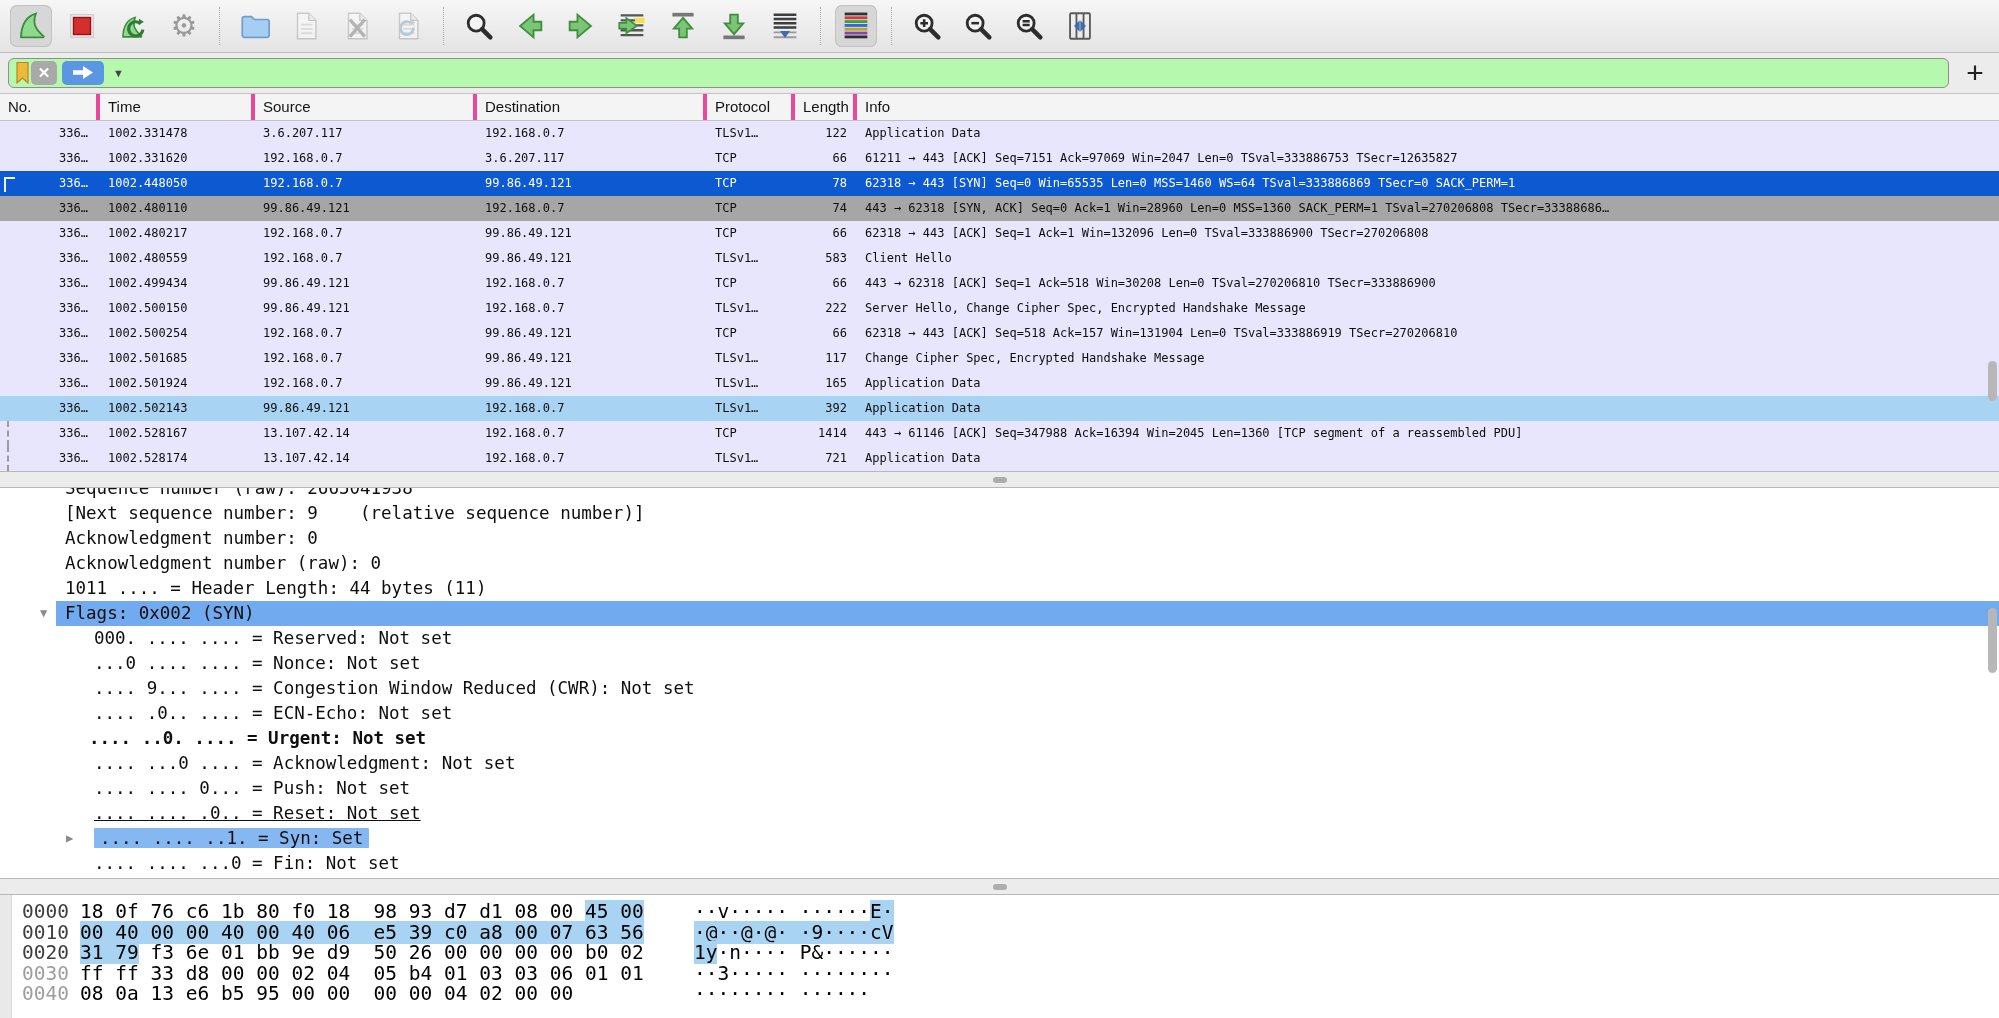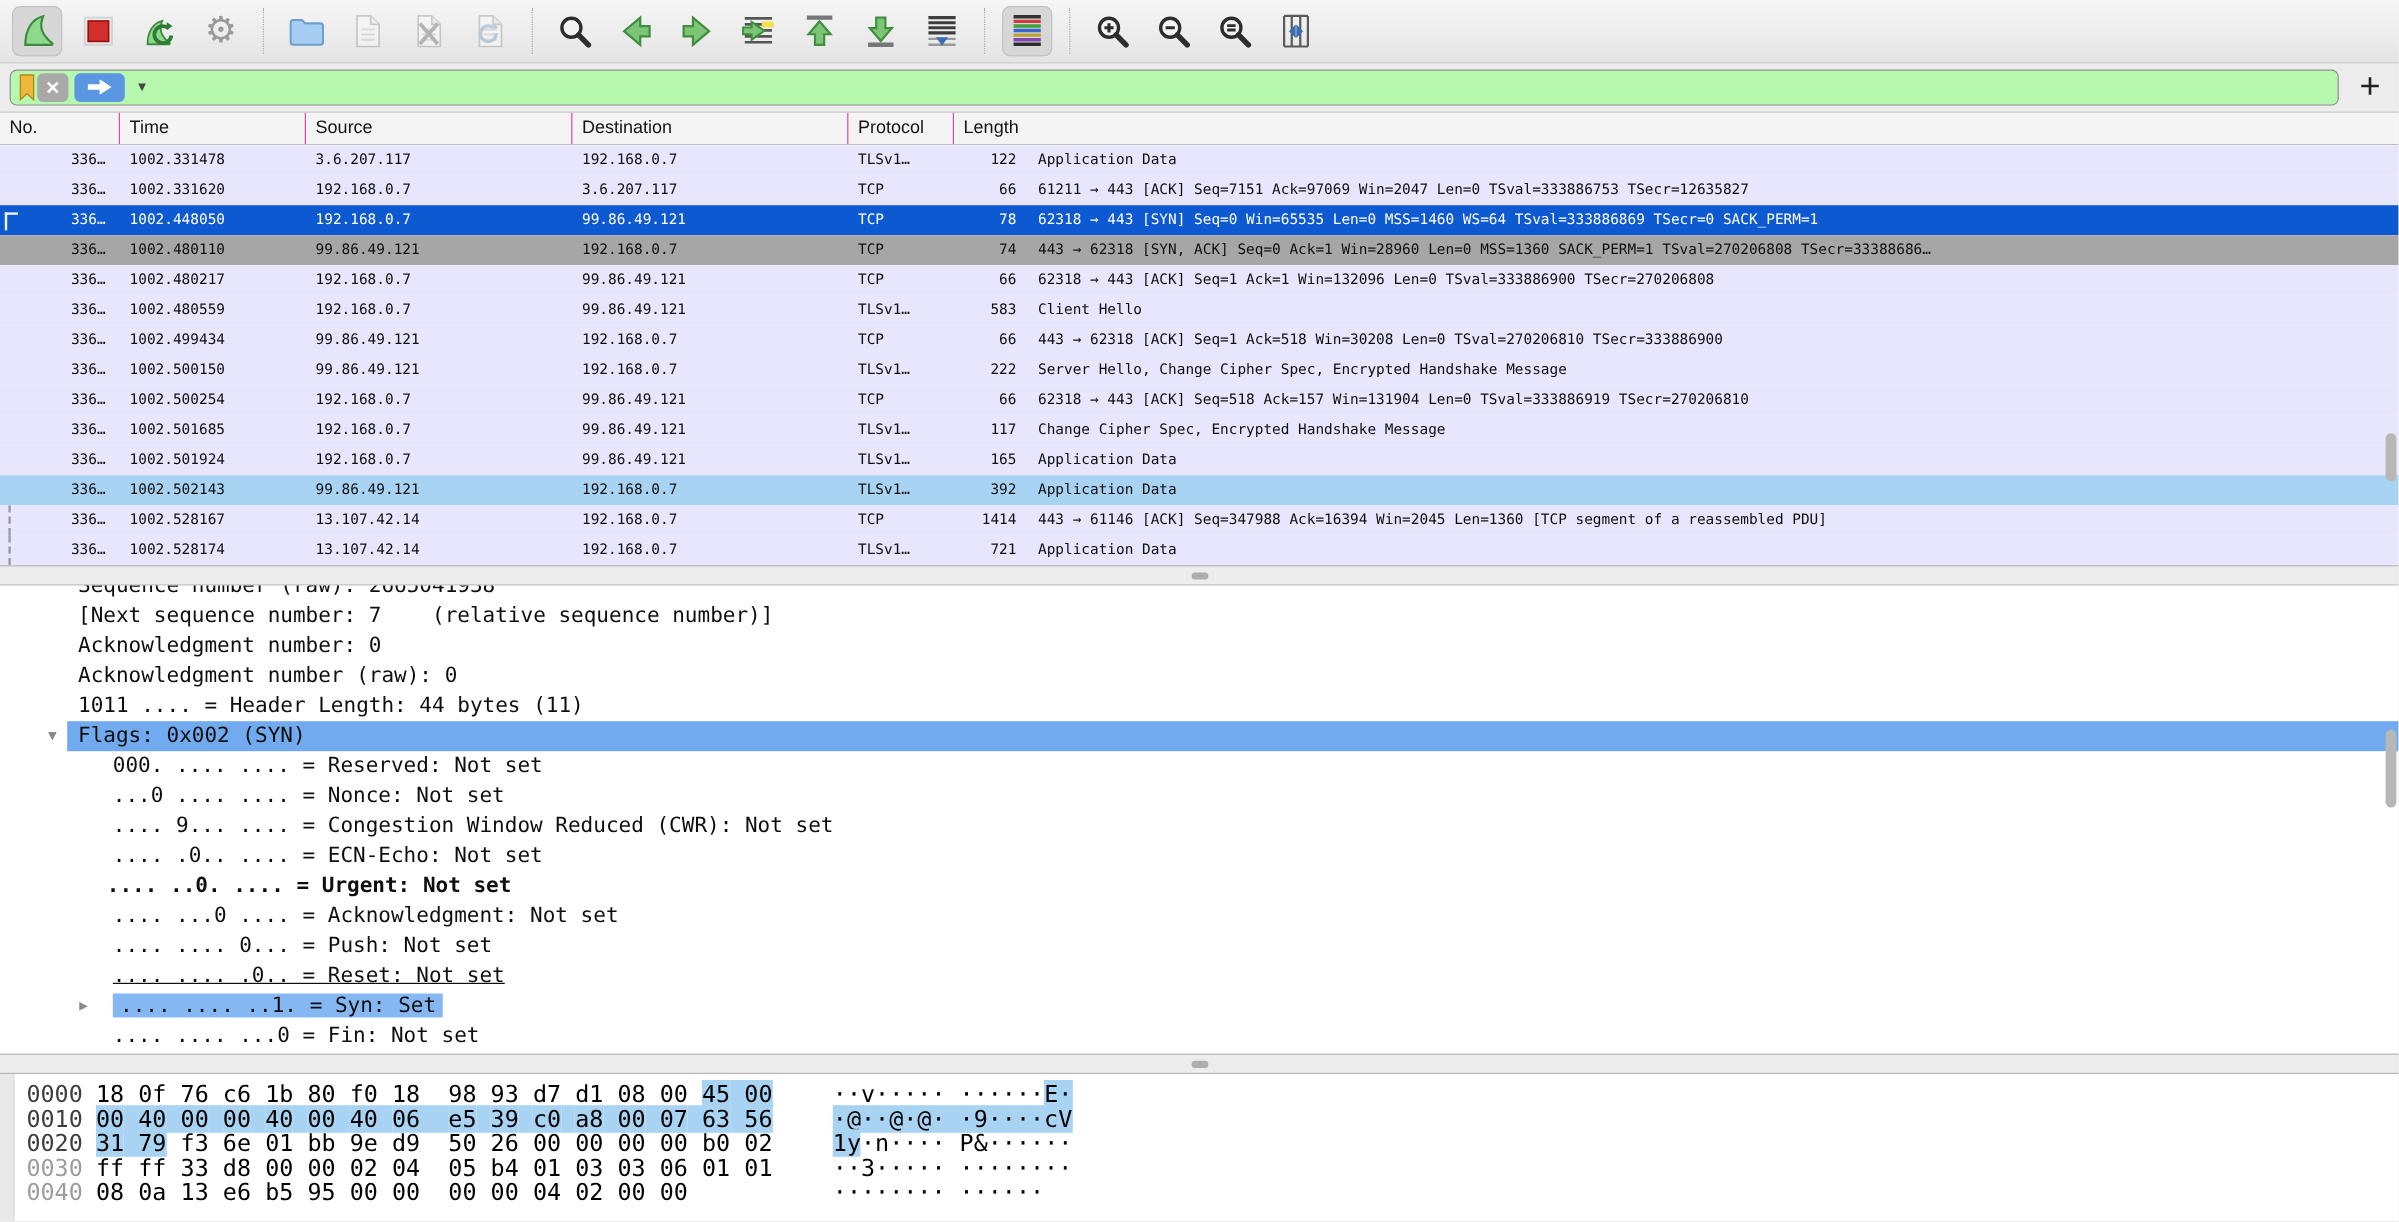--- a/index.html
+++ b/index.html
@@ -25,21 +25,21 @@
   .fbtn{flex:none;display:flex;align-items:center;justify-content:center;}
   .clear-btn{width:26px;height:24px;background:#a9a9a9;border-radius:5px;color:#fff;
              font-size:15px;font-weight:bold;}
   .apply-btn{width:42px;height:24px;background:#5b96e2;border-radius:5px;margin-left:5px;}
   .caret{margin:0 6px 0 9px;font-size:11px;color:#444;}
   .plus{font-size:30px;color:#222;width:28px;text-align:center;line-height:28px;}
 
   
   .pheader{height:26px;flex:none;display:flex;background:#f4f4f4;border-bottom:1px solid #c0c0c0;
            font-size:15px;color:#141414;}
-  .hcell{box-sizing:border-box;border-right:1px solid #ec4899;padding:4px 0 0 8px;
+  .hcell{box-sizing:border-box;border-right:4px solid #ec4899;padding:4px 0 0 8px;
          white-space:nowrap;overflow:hidden;}
   .hcell:last-child{border-right:none;flex:1;}
   .plist{height:350px;flex:none;position:relative;overflow:hidden;background:#fff;}
   .prow{display:flex;height:25px;line-height:25px;font-family:"DejaVu Sans Mono",monospace;
         font-size:12px;white-space:pre;color:#0e0e0e;position:relative;}
   .pcell{box-sizing:border-box;overflow:hidden;flex:none;}
   .pcell.info{flex:1;min-width:0;padding-left:8px;}
   .gutter-corner{position:absolute;left:4px;top:6px;width:9px;height:13px;
                  border-left:2px solid #f2f2f2;border-top:2px solid #f2f2f2;}
   .gutter-dash{position:absolute;left:7px;top:0;height:25px;border-left:2px dashed #9b9b9b;}
@@ -273,20 +273,21 @@
     <div class="plus">+</div>
   </div>
 
   <div class="pheader" id="pheader">
       <div class="hcell" style="width: 100px;">No.</div>
       <div class="hcell" style="width: 155px;">Time</div>
       <div class="hcell" style="width: 222px;">Source</div>
       <div class="hcell" style="width: 230px;">Destination</div>
       <div class="hcell" style="width: 88px;">Protocol</div>
       <div class="hcell" style="width: 62px;">Length</div>
+      <div class="hcell">Info</div>
     </div>
 
   <div class="plist" id="plist">
       <div class="prow" style="background: rgb(231, 230, 252);"><div class="pcell" style="width: 100px; text-align: right; padding-right: 12px;">336…</div><div class="pcell" style="width: 155px; padding-left: 8px;">1002.331478</div><div class="pcell" style="width: 222px; padding-left: 8px;">3.6.207.117</div><div class="pcell" style="width: 230px; padding-left: 8px;">192.168.0.7</div><div class="pcell" style="width: 88px; padding-left: 8px;">TLSv1…</div><div class="pcell" style="width: 62px; text-align: right; padding-right: 10px;">122</div><div class="pcell info">Application Data</div></div>
       <div class="prow" style="background: rgb(231, 230, 252);"><div class="pcell" style="width: 100px; text-align: right; padding-right: 12px;">336…</div><div class="pcell" style="width: 155px; padding-left: 8px;">1002.331620</div><div class="pcell" style="width: 222px; padding-left: 8px;">192.168.0.7</div><div class="pcell" style="width: 230px; padding-left: 8px;">3.6.207.117</div><div class="pcell" style="width: 88px; padding-left: 8px;">TCP</div><div class="pcell" style="width: 62px; text-align: right; padding-right: 10px;">66</div><div class="pcell info">61211 → 443 [ACK] Seq=7151 Ack=97069 Win=2047 Len=0 TSval=333886753 TSecr=12635827</div></div>
       <div class="prow" style="background: rgb(13, 89, 210); color: rgb(255, 255, 255);"><span class="gutter-corner"></span><div class="pcell" style="width: 100px; text-align: right; padding-right: 12px;">336…</div><div class="pcell" style="width: 155px; padding-left: 8px;">1002.448050</div><div class="pcell" style="width: 222px; padding-left: 8px;">192.168.0.7</div><div class="pcell" style="width: 230px; padding-left: 8px;">99.86.49.121</div><div class="pcell" style="width: 88px; padding-left: 8px;">TCP</div><div class="pcell" style="width: 62px; text-align: right; padding-right: 10px;">78</div><div class="pcell info">62318 → 443 [SYN] Seq=0 Win=65535 Len=0 MSS=1460 WS=64 TSval=333886869 TSecr=0 SACK_PERM=1</div></div>
       <div class="prow" style="background: rgb(166, 166, 166);"><div class="pcell" style="width: 100px; text-align: right; padding-right: 12px;">336…</div><div class="pcell" style="width: 155px; padding-left: 8px;">1002.480110</div><div class="pcell" style="width: 222px; padding-left: 8px;">99.86.49.121</div><div class="pcell" style="width: 230px; padding-left: 8px;">192.168.0.7</div><div class="pcell" style="width: 88px; padding-left: 8px;">TCP</div><div class="pcell" style="width: 62px; text-align: right; padding-right: 10px;">74</div><div class="pcell info">443 → 62318 [SYN, ACK] Seq=0 Ack=1 Win=28960 Len=0 MSS=1360 SACK_PERM=1 TSval=270206808 TSecr=33388686…</div></div>
       <div class="prow" style="background: rgb(231, 230, 252);"><div class="pcell" style="width: 100px; text-align: right; padding-right: 12px;">336…</div><div class="pcell" style="width: 155px; padding-left: 8px;">1002.480217</div><div class="pcell" style="width: 222px; padding-left: 8px;">192.168.0.7</div><div class="pcell" style="width: 230px; padding-left: 8px;">99.86.49.121</div><div class="pcell" style="width: 88px; padding-left: 8px;">TCP</div><div class="pcell" style="width: 62px; text-align: right; padding-right: 10px;">66</div><div class="pcell info">62318 → 443 [ACK] Seq=1 Ack=1 Win=132096 Len=0 TSval=333886900 TSecr=270206808</div></div>
       <div class="prow" style="background: rgb(231, 230, 252);"><div class="pcell" style="width: 100px; text-align: right; padding-right: 12px;">336…</div><div class="pcell" style="width: 155px; padding-left: 8px;">1002.480559</div><div class="pcell" style="width: 222px; padding-left: 8px;">192.168.0.7</div><div class="pcell" style="width: 230px; padding-left: 8px;">99.86.49.121</div><div class="pcell" style="width: 88px; padding-left: 8px;">TLSv1…</div><div class="pcell" style="width: 62px; text-align: right; padding-right: 10px;">583</div><div class="pcell info">Client Hello</div></div>
       <div class="prow" style="background: rgb(231, 230, 252);"><div class="pcell" style="width: 100px; text-align: right; padding-right: 12px;">336…</div><div class="pcell" style="width: 155px; padding-left: 8px;">1002.499434</div><div class="pcell" style="width: 222px; padding-left: 8px;">99.86.49.121</div><div class="pcell" style="width: 230px; padding-left: 8px;">192.168.0.7</div><div class="pcell" style="width: 88px; padding-left: 8px;">TCP</div><div class="pcell" style="width: 62px; text-align: right; padding-right: 10px;">66</div><div class="pcell info">443 → 62318 [ACK] Seq=1 Ack=518 Win=30208 Len=0 TSval=270206810 TSecr=333886900</div></div>
@@ -299,21 +300,21 @@
       <div class="prow" style="background: rgb(231, 230, 252);"><span class="gutter-dash"></span><div class="pcell" style="width: 100px; text-align: right; padding-right: 12px;">336…</div><div class="pcell" style="width: 155px; padding-left: 8px;">1002.528174</div><div class="pcell" style="width: 222px; padding-left: 8px;">13.107.42.14</div><div class="pcell" style="width: 230px; padding-left: 8px;">192.168.0.7</div><div class="pcell" style="width: 88px; padding-left: 8px;">TLSv1…</div><div class="pcell" style="width: 62px; text-align: right; padding-right: 10px;">721</div><div class="pcell info">Application Data</div></div>
       <div class="vthumb" style="top: 240px; height: 40px;"></div>
     </div>
 
   <div class="splitter">
       <div class="grip"></div>
     </div>
 
   <div class="details" id="details">
       <div class="dline" style="margin-top: -12px; padding-left: 65px;">Sequence number (raw): 2665041938</div>
-      <div class="dline" style="padding-left: 65px;">[Next sequence number: 7    (relative sequence number)]</div>
+      <div class="dline" style="padding-left: 65px;">[Next sequence number: 9    (relative sequence number)]</div>
       <div class="dline" style="padding-left: 65px;">Acknowledgment number: 0</div>
       <div class="dline" style="padding-left: 65px;">Acknowledgment number (raw): 0</div>
       <div class="dline" style="padding-left: 65px;">1011 .... = Header Length: 44 bytes (11)</div>
       <div class="dline" style="margin-left: 56px; padding-left: 9px; background: rgb(113, 170, 238);"><span class="dexp" style="left: -16px;">▼</span>Flags: 0x002 (SYN)</div>
       <div class="dline" style="padding-left: 94px;">000. .... .... = Reserved: Not set</div>
       <div class="dline" style="padding-left: 94px;">...0 .... .... = Nonce: Not set</div>
       <div class="dline" style="padding-left: 94px;">.... 9... .... = Congestion Window Reduced (CWR): Not set</div>
       <div class="dline" style="padding-left: 94px;">.... .0.. .... = ECN-Echo: Not set</div>
       <div class="dline" style="padding-left: 89px; font-weight: bold;">.... ..0. .... = Urgent: Not set</div>
       <div class="dline" style="padding-left: 94px;">.... ...0 .... = Acknowledgment: Not set</div>

